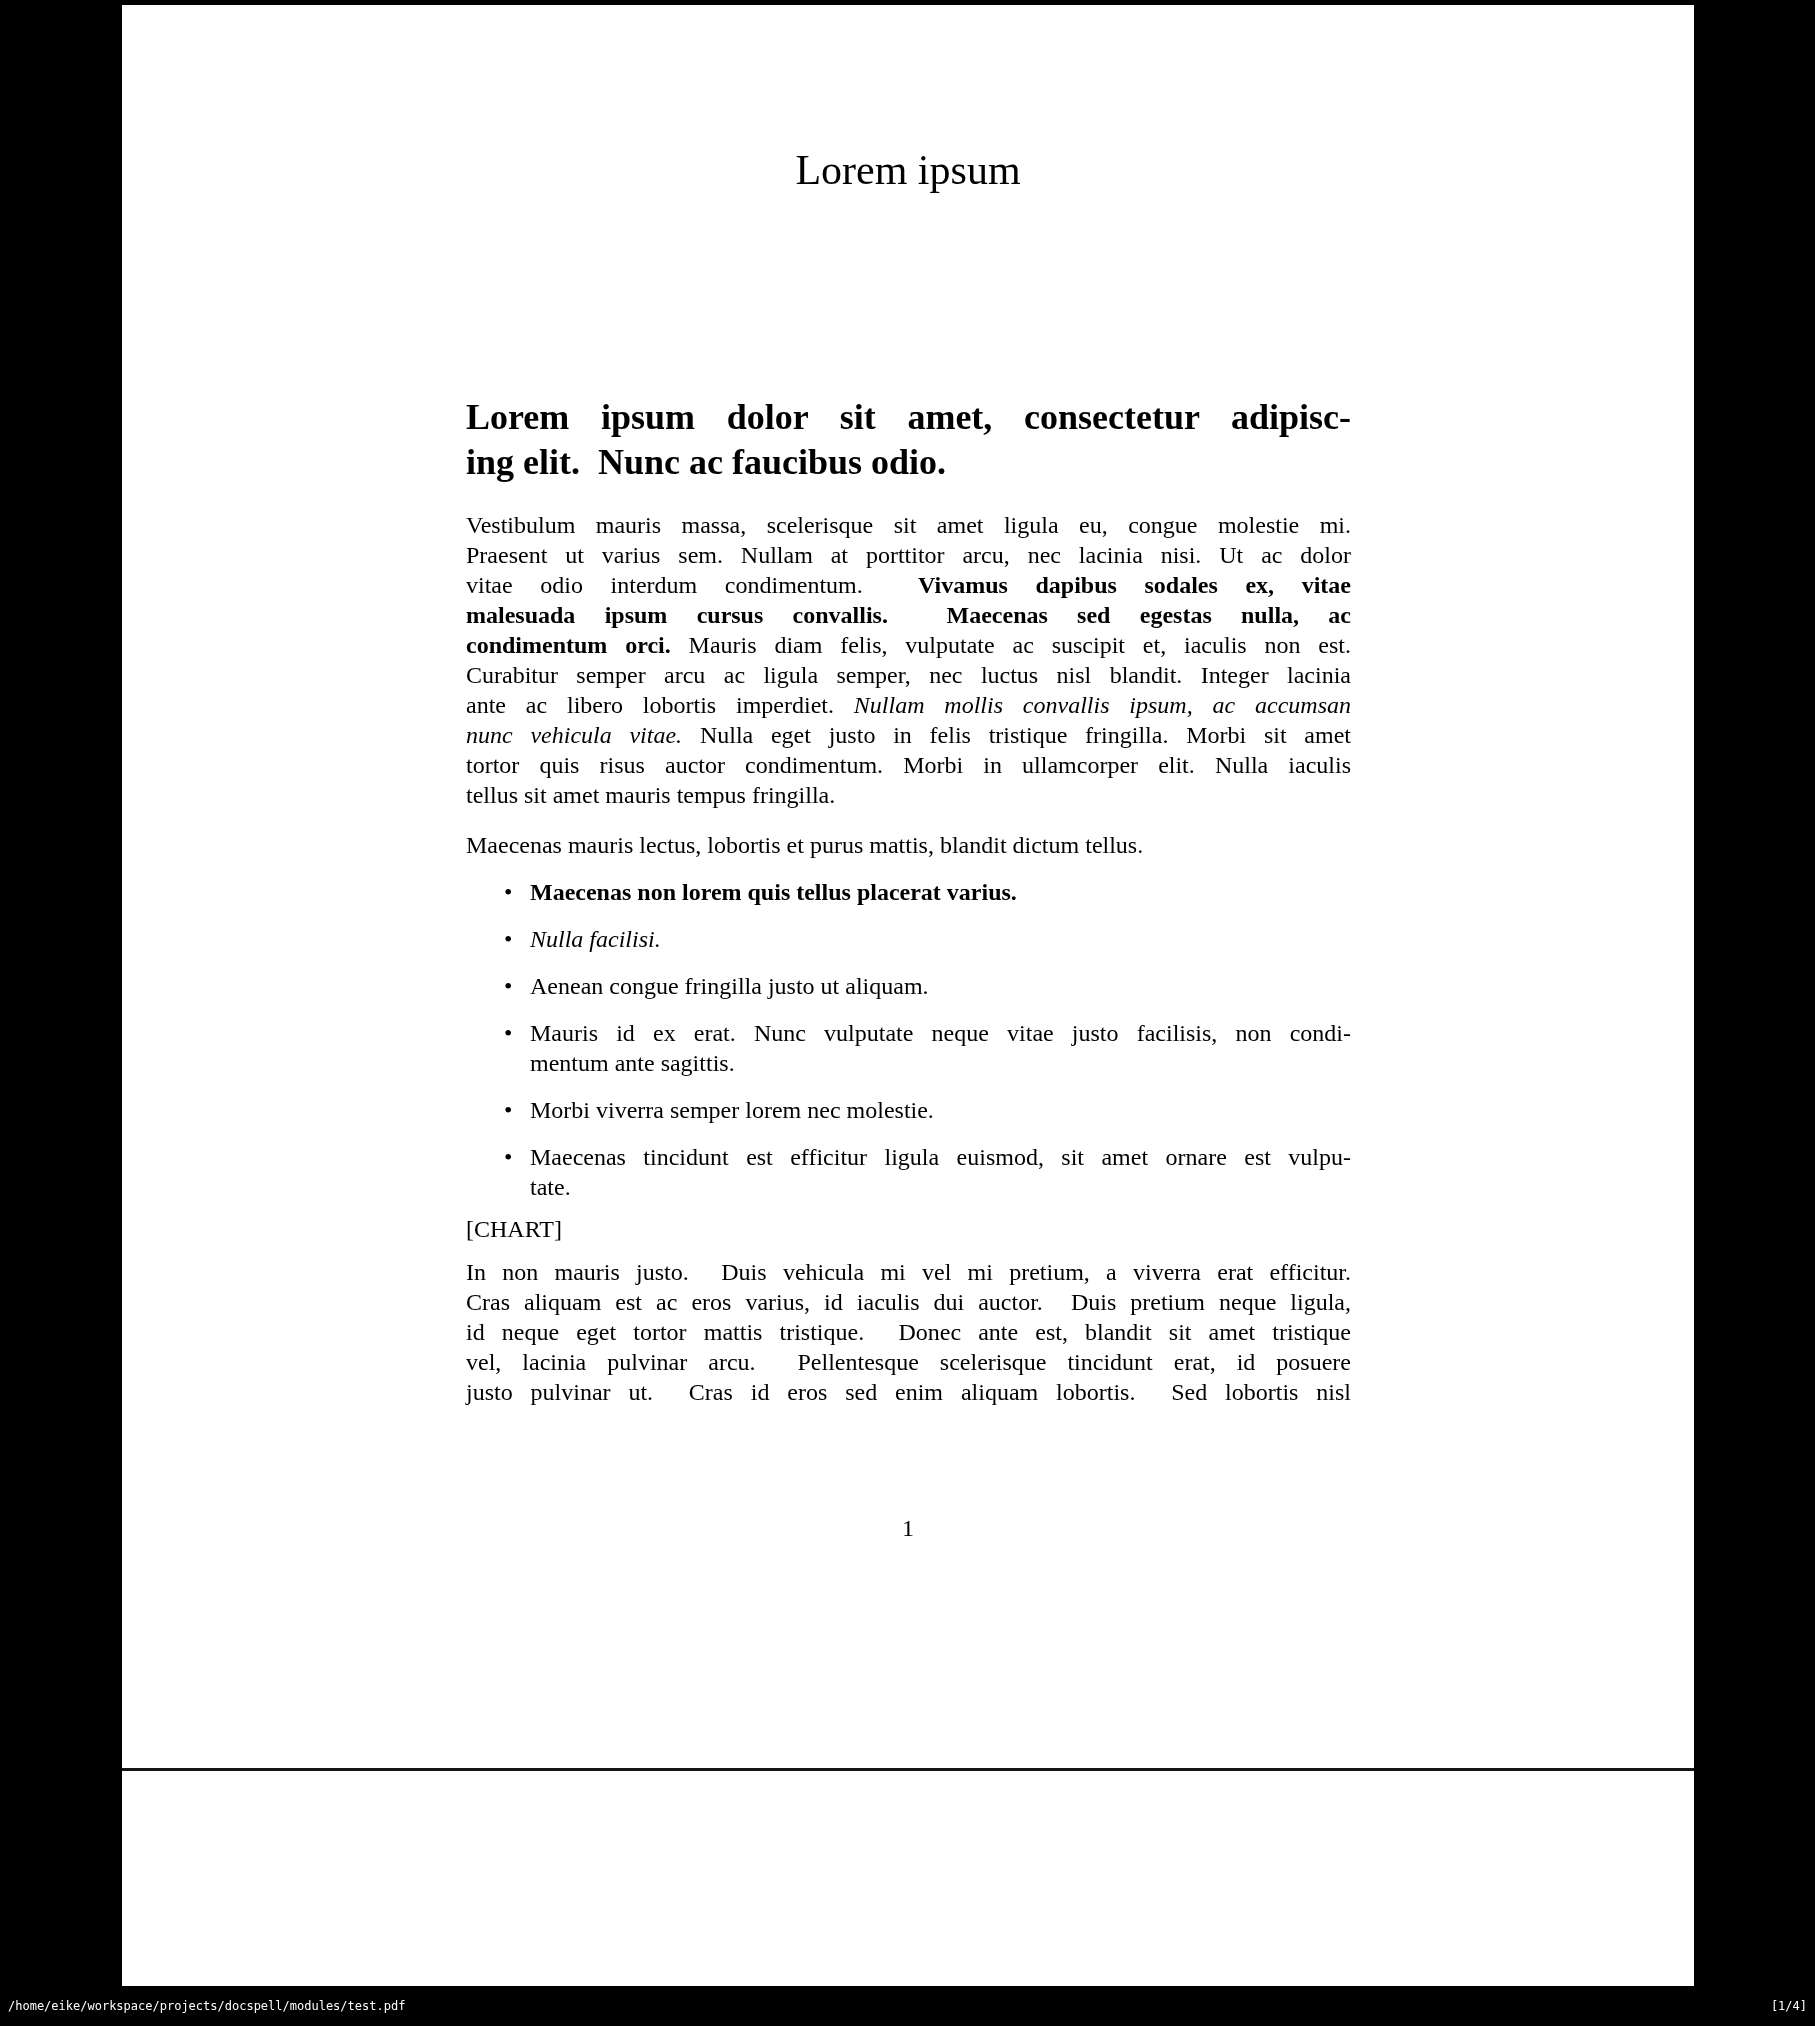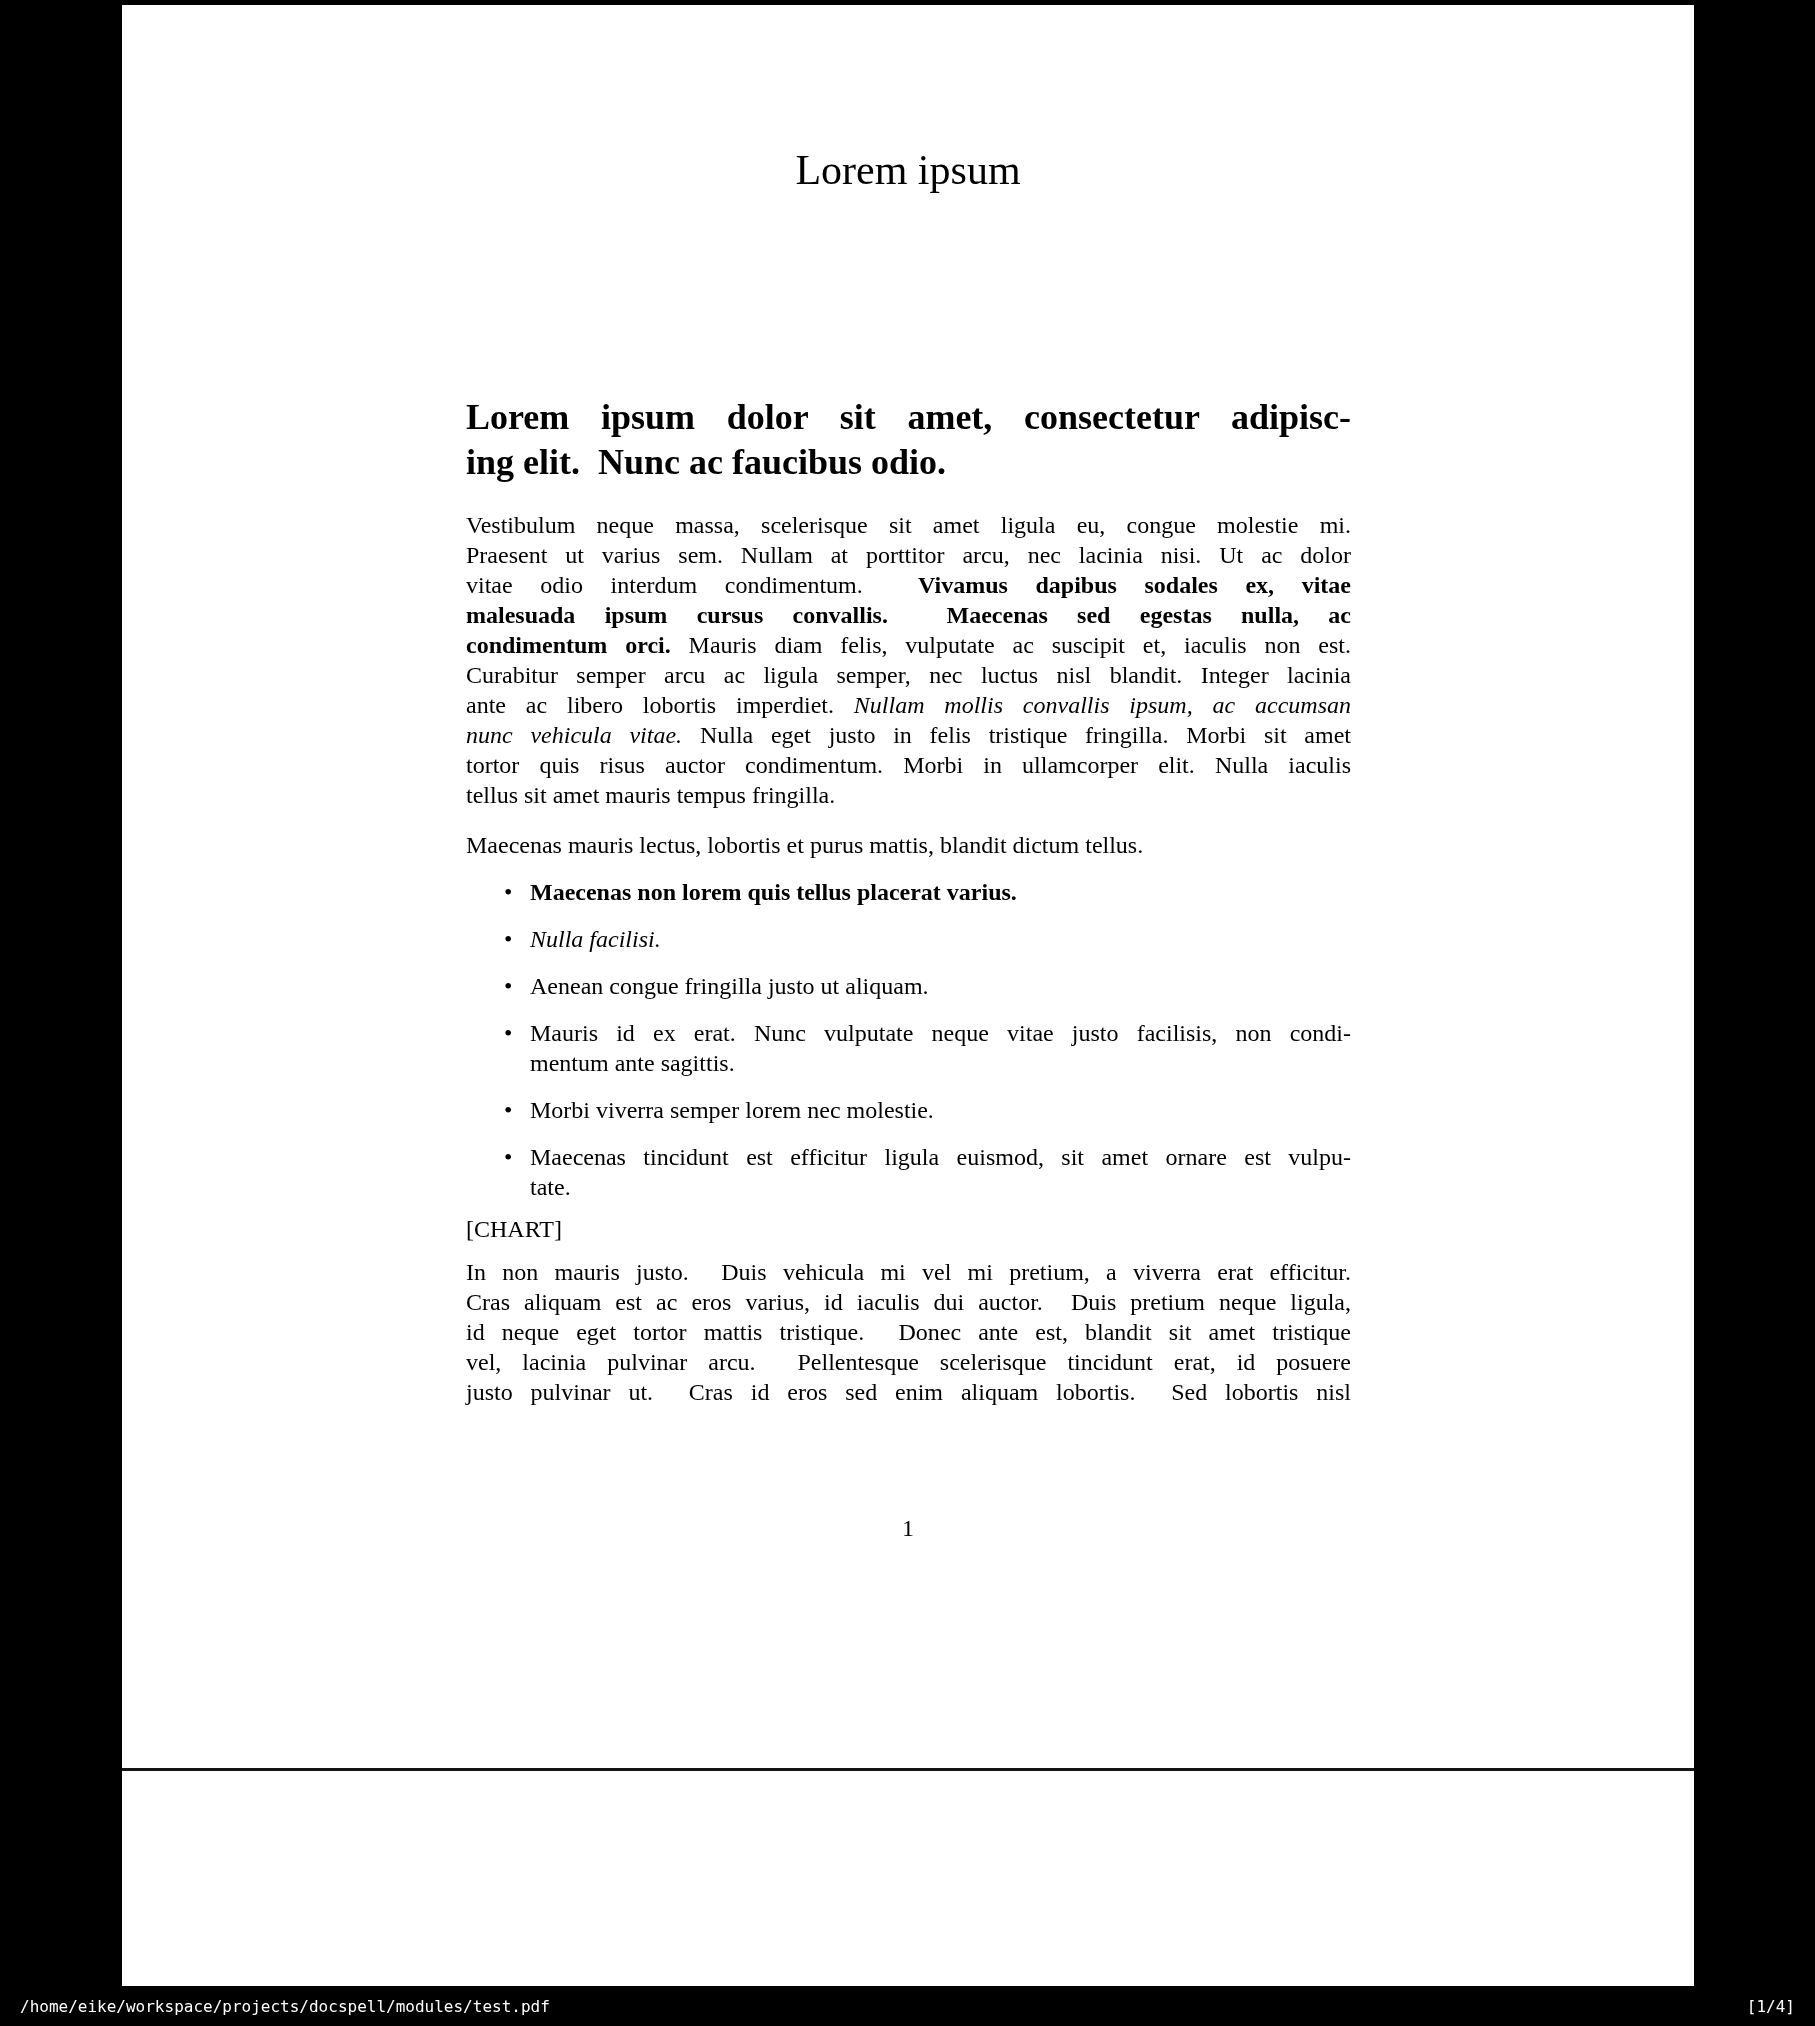--- a/index.html
+++ b/index.html
@@ -74,43 +74,43 @@
     color: #000;
   }
 
   .statusbar {
     position: absolute;
     left: 0; bottom: 0;
     width: 100%; height: 40px;
     background: #000000;
     color: #ffffff;
     font-family: "DejaVu Sans Mono", "Liberation Mono", monospace;
-    font-size: 16px;
+    font-size: 12px;
     display: flex;
     align-items: center;
     justify-content: space-between;
-    padding: 0 20px;
+    padding: 0 8px;
     box-sizing: border-box;
   }
 </style>
 </head>
 <body>
 
 <div class="viewer">
 
   <div class="page page-1">
     <div class="doc-title">Lorem ipsum</div>
 
     <div class="col section-heading">
         <div class="line stretch"><span>Lorem ipsum dolor sit amet, consectetur adipisc-</span></div>
         <div class="line"><span>ing elit.  Nunc ac faucibus odio.</span></div>
       </div>
 
     <div class="col body-text p1">
-        <div class="line stretch"><span>Vestibulum neque massa, scelerisque sit amet ligula eu, congue molestie mi.</span></div>
+        <div class="line stretch"><span>Vestibulum mauris massa, scelerisque sit amet ligula eu, congue molestie mi.</span></div>
         <div class="line stretch"><span>Praesent ut varius sem. Nullam at porttitor arcu, nec lacinia nisi. Ut ac dolor</span></div>
         <div class="line stretch"><span>vitae odio interdum condimentum.  </span><span class="b">Vivamus dapibus sodales ex, vitae</span></div>
         <div class="line stretch"><span class="b">malesuada ipsum cursus convallis.  Maecenas sed egestas nulla, ac</span></div>
         <div class="line stretch"><span class="b">condimentum orci.</span><span> Mauris diam felis, vulputate ac suscipit et, iaculis non est.</span></div>
         <div class="line stretch"><span>Curabitur semper arcu ac ligula semper, nec luctus nisl blandit. Integer lacinia</span></div>
         <div class="line stretch"><span>ante ac libero lobortis imperdiet. </span><span class="i">Nullam mollis convallis ipsum, ac accumsan</span></div>
         <div class="line stretch"><span class="i">nunc vehicula vitae.</span><span> Nulla eget justo in felis tristique fringilla. Morbi sit amet</span></div>
         <div class="line stretch"><span>tortor quis risus auctor condimentum. Morbi in ullamcorper elit. Nulla iaculis</span></div>
         <div class="line"><span>tellus sit amet mauris tempus fringilla.</span></div>
       </div>

